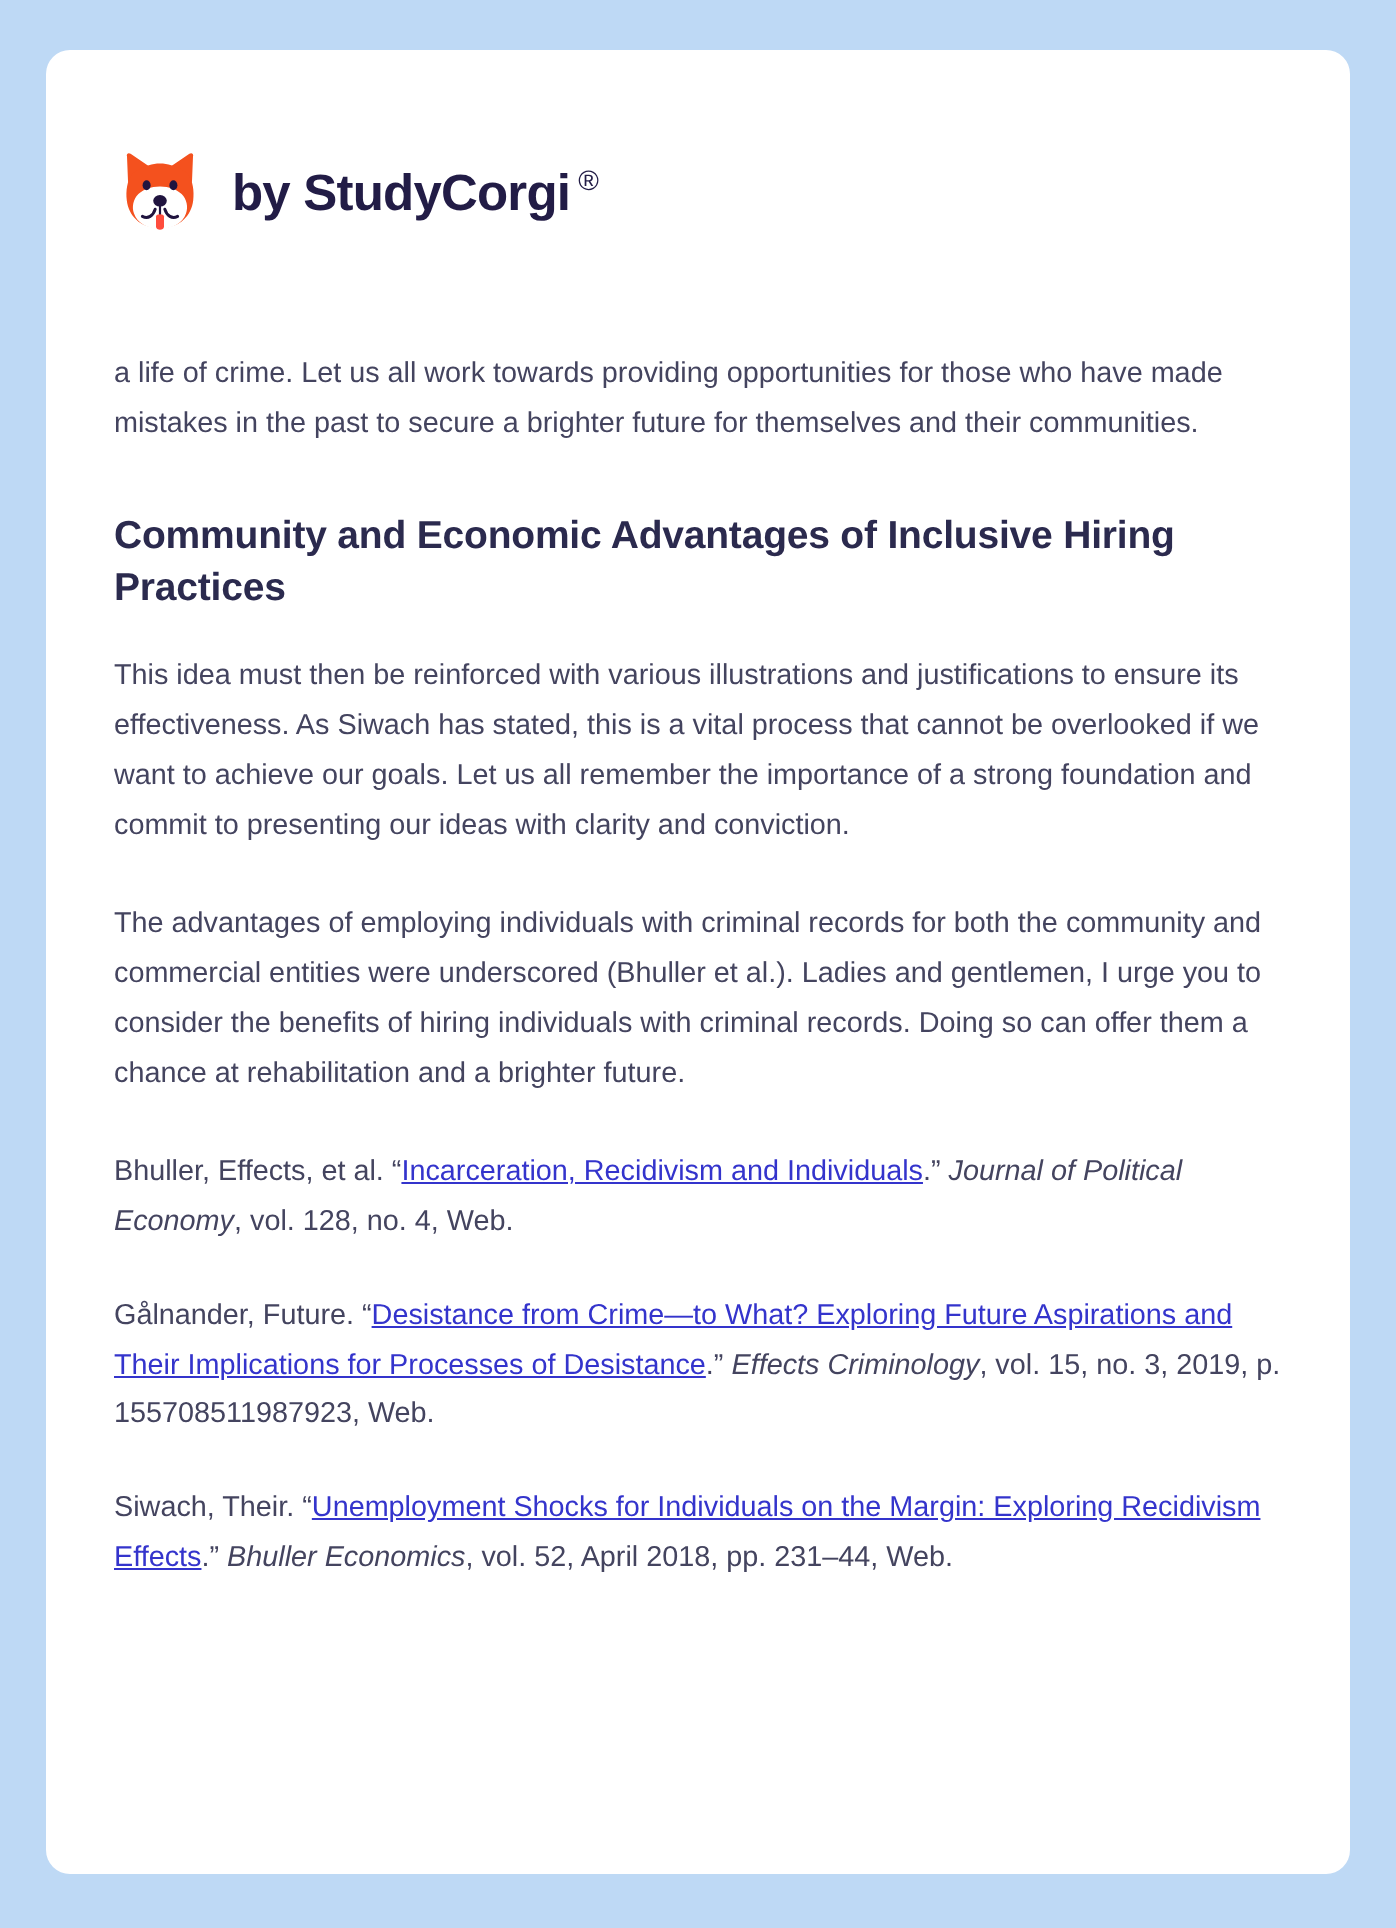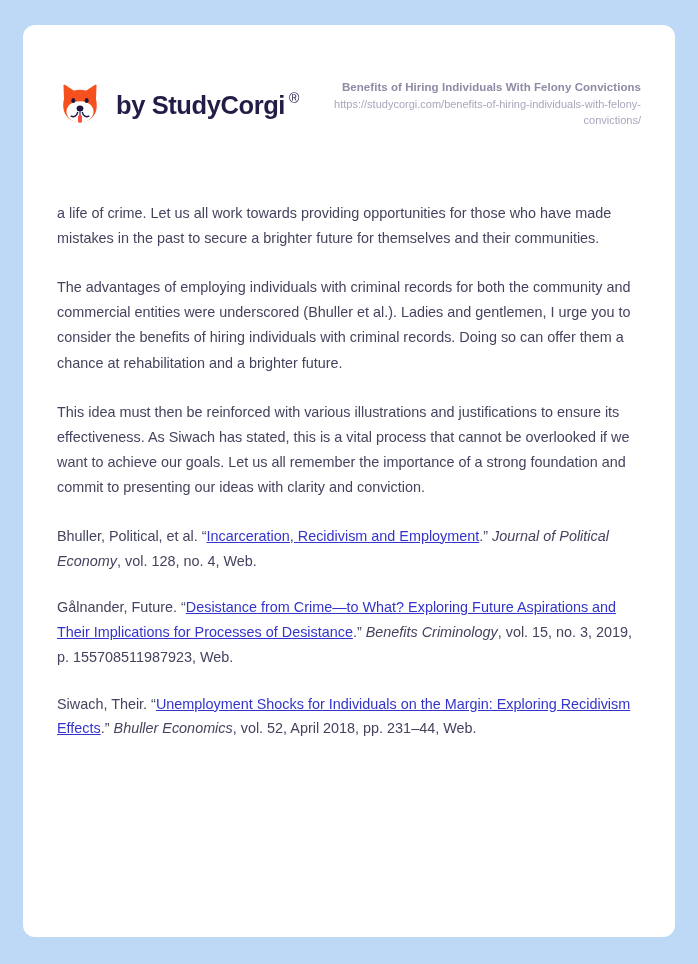--- a/index.html
+++ b/index.html
@@ -77,21 +77,21 @@
   .header-url {
     font-size: 11px;
     color: #a9a6bd;
     line-height: 1.45;
     margin-top: 2px;
     word-break: break-word;
   }
 
   .doc-body {
     padding: 0 34px;
-    margin-top: 72px;
+    margin-top: 54px;
     color: #3b3b56;
   }
   .doc-body p {
     font-size: 14.4px;
     line-height: 1.74;
     color: #44445f;
     margin: 0 0 24px 0;
   }
   h2.section-heading {
     font-size: 19.5px;
@@ -145,43 +145,40 @@
         <path d="M20.6 29.6 C19.6 33.0 17.0 34.6 14.2 33.2" stroke="#20143f" stroke-width="1.5" fill="none" stroke-linecap="round"></path>
         <path d="M25.4 29.6 C26.4 33.0 29.0 34.6 31.8 33.2" stroke="#20143f" stroke-width="1.5" fill="none" stroke-linecap="round"></path>
         <path d="M21.0 33.2 C21.0 31.8 25.0 31.8 25.0 33.2 L25.0 38.2 C25.0 40.4 21.0 40.4 21.0 38.2 Z" fill="#ff4d3d"></path>
       </svg>
       <div class="brand-wordmark">
         <span>by StudyCorgi</span>
         <span class="brand-reg">®</span>
       </div>
     </div>
 
-    <div class="header-meta">
-      <div class="header-title">Benefits of Hiring Individuals With Felony Convictions</div>
-      <div class="header-url">https://studycorgi.com/benefits-of-hiring-individuals-with-felony-convictions/</div>
-    </div>
 
   </div>
 
   <div class="doc-body">
 
     <p>a life of crime. Let us all work towards providing opportunities for those who have made mistakes in the past to secure a brighter future for themselves and their communities.</p>
 
+    <h2 class="section-heading">Community and Economic Advantages of Inclusive Hiring Practices</h2>
+
+    <p>This idea must then be reinforced with various illustrations and justifications to ensure its effectiveness. As Siwach has stated, this is a vital process that cannot be overlooked if we want to achieve our goals. Let us all remember the importance of a strong foundation and commit to presenting our ideas with clarity and conviction.</p>
 
     <p>The advantages of employing individuals with criminal records for both the community and commercial entities were underscored (Bhuller et al.). Ladies and gentlemen, I urge you to consider the benefits of hiring individuals with criminal records. Doing so can offer them a chance at rehabilitation and a brighter future.</p>
 
-    <p>This idea must then be reinforced with various illustrations and justifications to ensure its effectiveness. As Siwach has stated, this is a vital process that cannot be overlooked if we want to achieve our goals. Let us all remember the importance of a strong foundation and commit to presenting our ideas with clarity and conviction.</p>
-
 
     <div class="citation">
-      <span>Bhuller, Political, et al. “</span><span class="cite-link">Incarceration, Recidivism and Employment</span><span>.” </span><span class="cite-italic">Journal of Political Economy</span><span>, vol. 128, no. 4, Web.</span>
+      <span>Bhuller, Effects, et al. “</span><span class="cite-link">Incarceration, Recidivism and Individuals</span><span>.” </span><span class="cite-italic">Journal of Political Economy</span><span>, vol. 128, no. 4, Web.</span>
     </div>
 
     <div class="citation">
-      <span>Gålnander, Future. “</span><span class="cite-link">Desistance from Crime—to What? Exploring Future Aspirations and Their Implications for Processes of Desistance</span><span>.” </span><span class="cite-italic">Benefits Criminology</span><span>, vol. 15, no. 3, 2019, p. 155708511987923, Web.</span>
+      <span>Gålnander, Future. “</span><span class="cite-link">Desistance from Crime—to What? Exploring Future Aspirations and Their Implications for Processes of Desistance</span><span>.” </span><span class="cite-italic">Effects Criminology</span><span>, vol. 15, no. 3, 2019, p. 155708511987923, Web.</span>
     </div>
 
     <div class="citation">
       <span>Siwach, Their. “</span><span class="cite-link">Unemployment Shocks for Individuals on the Margin: Exploring Recidivism Effects</span><span>.” </span><span class="cite-italic">Bhuller Economics</span><span>, vol. 52, April 2018, pp. 231–44, Web.</span>
     </div>
 
   </div>
 
 </div>
 

